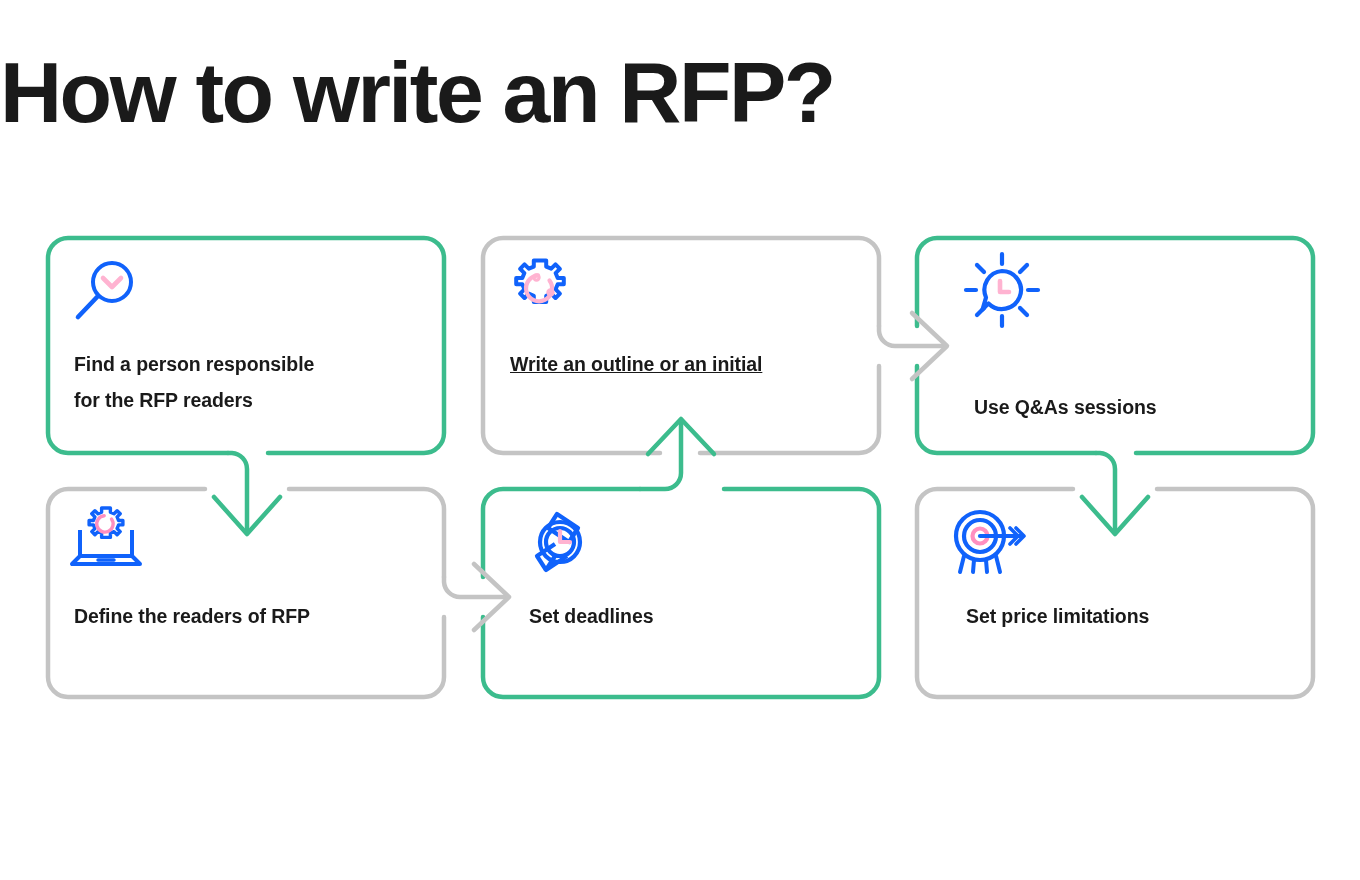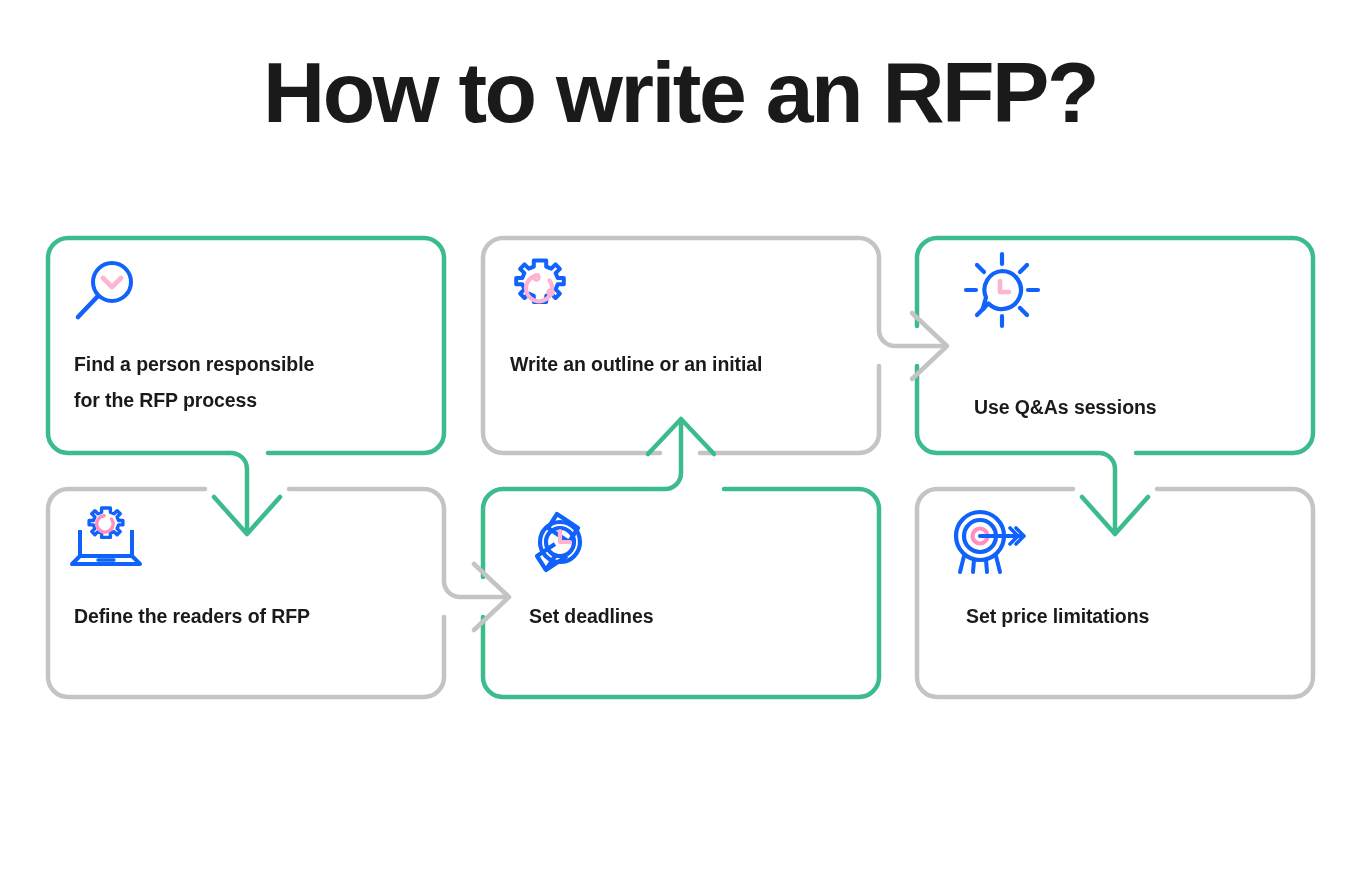--- a/index.html
+++ b/index.html
@@ -18,21 +18,21 @@
     position: absolute;
     left: 0; top: 0;
     width: 1360px;
     height: 880px;
   }
   #page-title {
     position: absolute;
     left: 0;
     top: 44px;
     width: 1360px;
-    text-align: center;
+    text-align: left;
     font-size: 86px;
     font-weight: 700;
     letter-spacing: -2.5px;
     color: #1a1a1a;
     line-height: 1.12;
     white-space: nowrap;
   }
   .flow-svg {
     position: absolute;
     left: 0;
@@ -179,24 +179,24 @@
         <line x1="16" y1="50" x2="12" y2="66"></line>
         <line x1="26" y1="54" x2="25" y2="66"></line>
         <line x1="38" y1="54" x2="39" y2="66"></line>
         <line x1="48" y1="50" x2="52" y2="66"></line>
       </g>
     </svg>
   </div>
 
   <div class="card-text" style="left:74px; top:346px; width:345px;">
     <div>Find a person responsible</div>
-    <div>for the RFP process</div>
-  </div>
-
-  <div class="card-text" style="left:510px; top:346px; width:350px;">
+    <div>for the RFP readers</div>
+  </div>
+
+  <div class="card-text" style="left:510px; top:346px; width:350px;text-decoration:underline;">
     <div>Write an outline or an initial</div>
   </div>
 
   <div class="card-text" style="left:974px; top:346px; width:320px;margin-top:43px;">
     <div>Use Q&amp;As sessions</div>
   </div>
 
   <div class="card-text" style="left:74px; top:598px; width:345px;">
     <div>Define the readers of RFP</div>
   </div>

